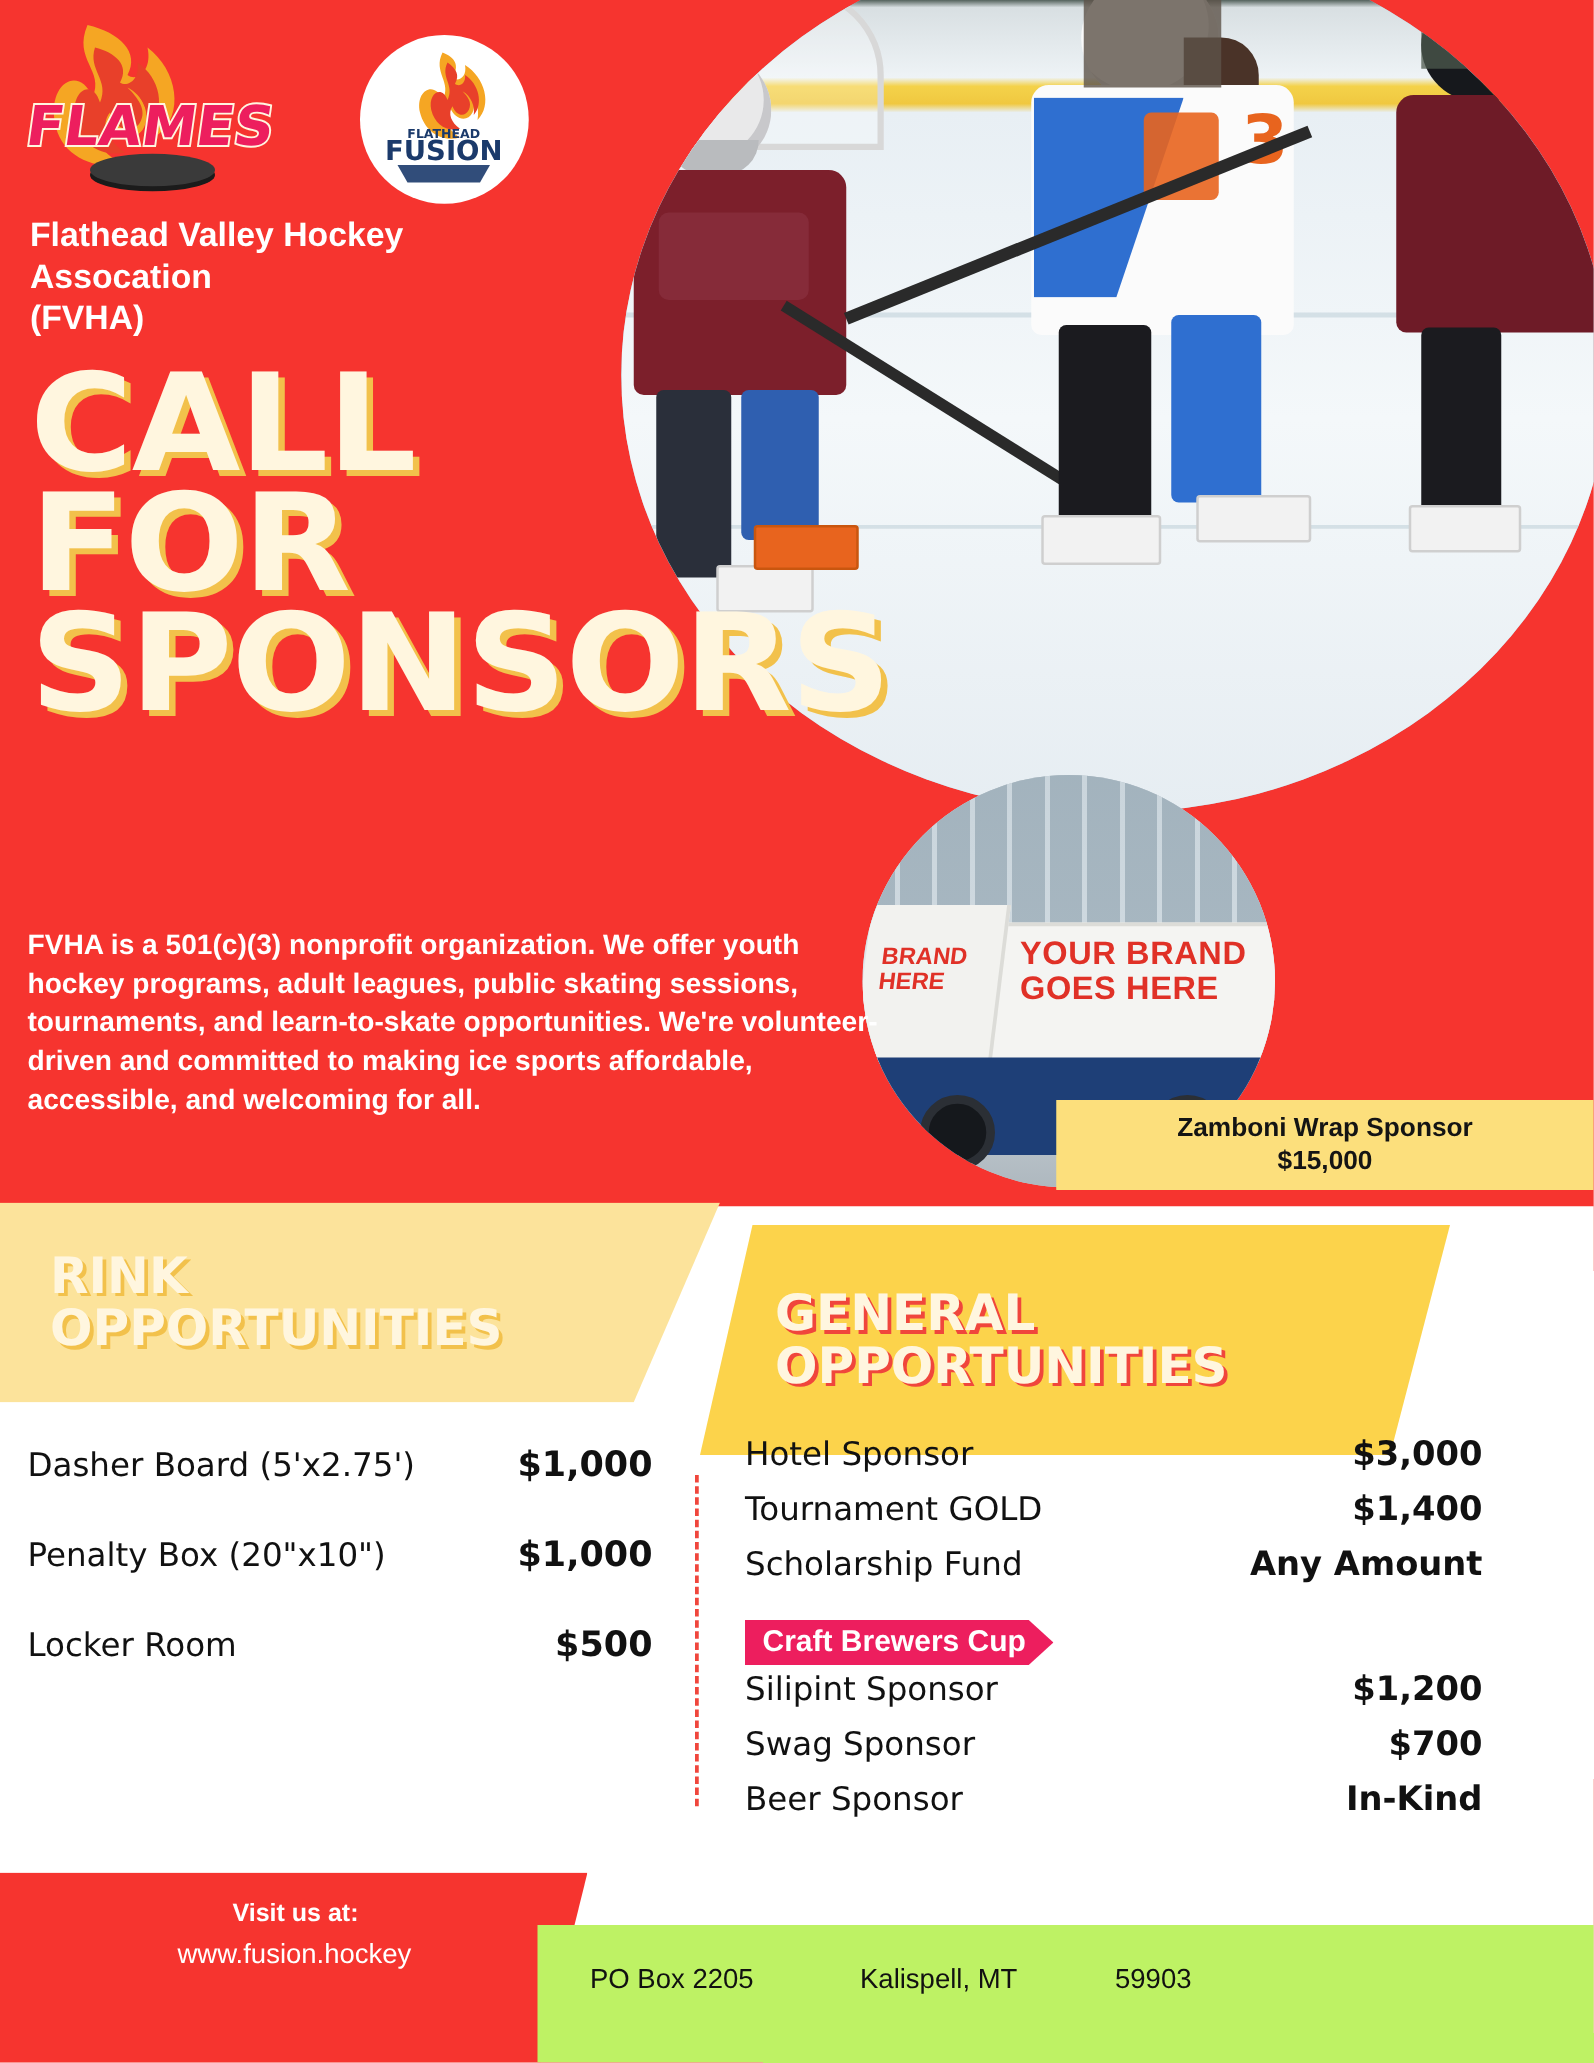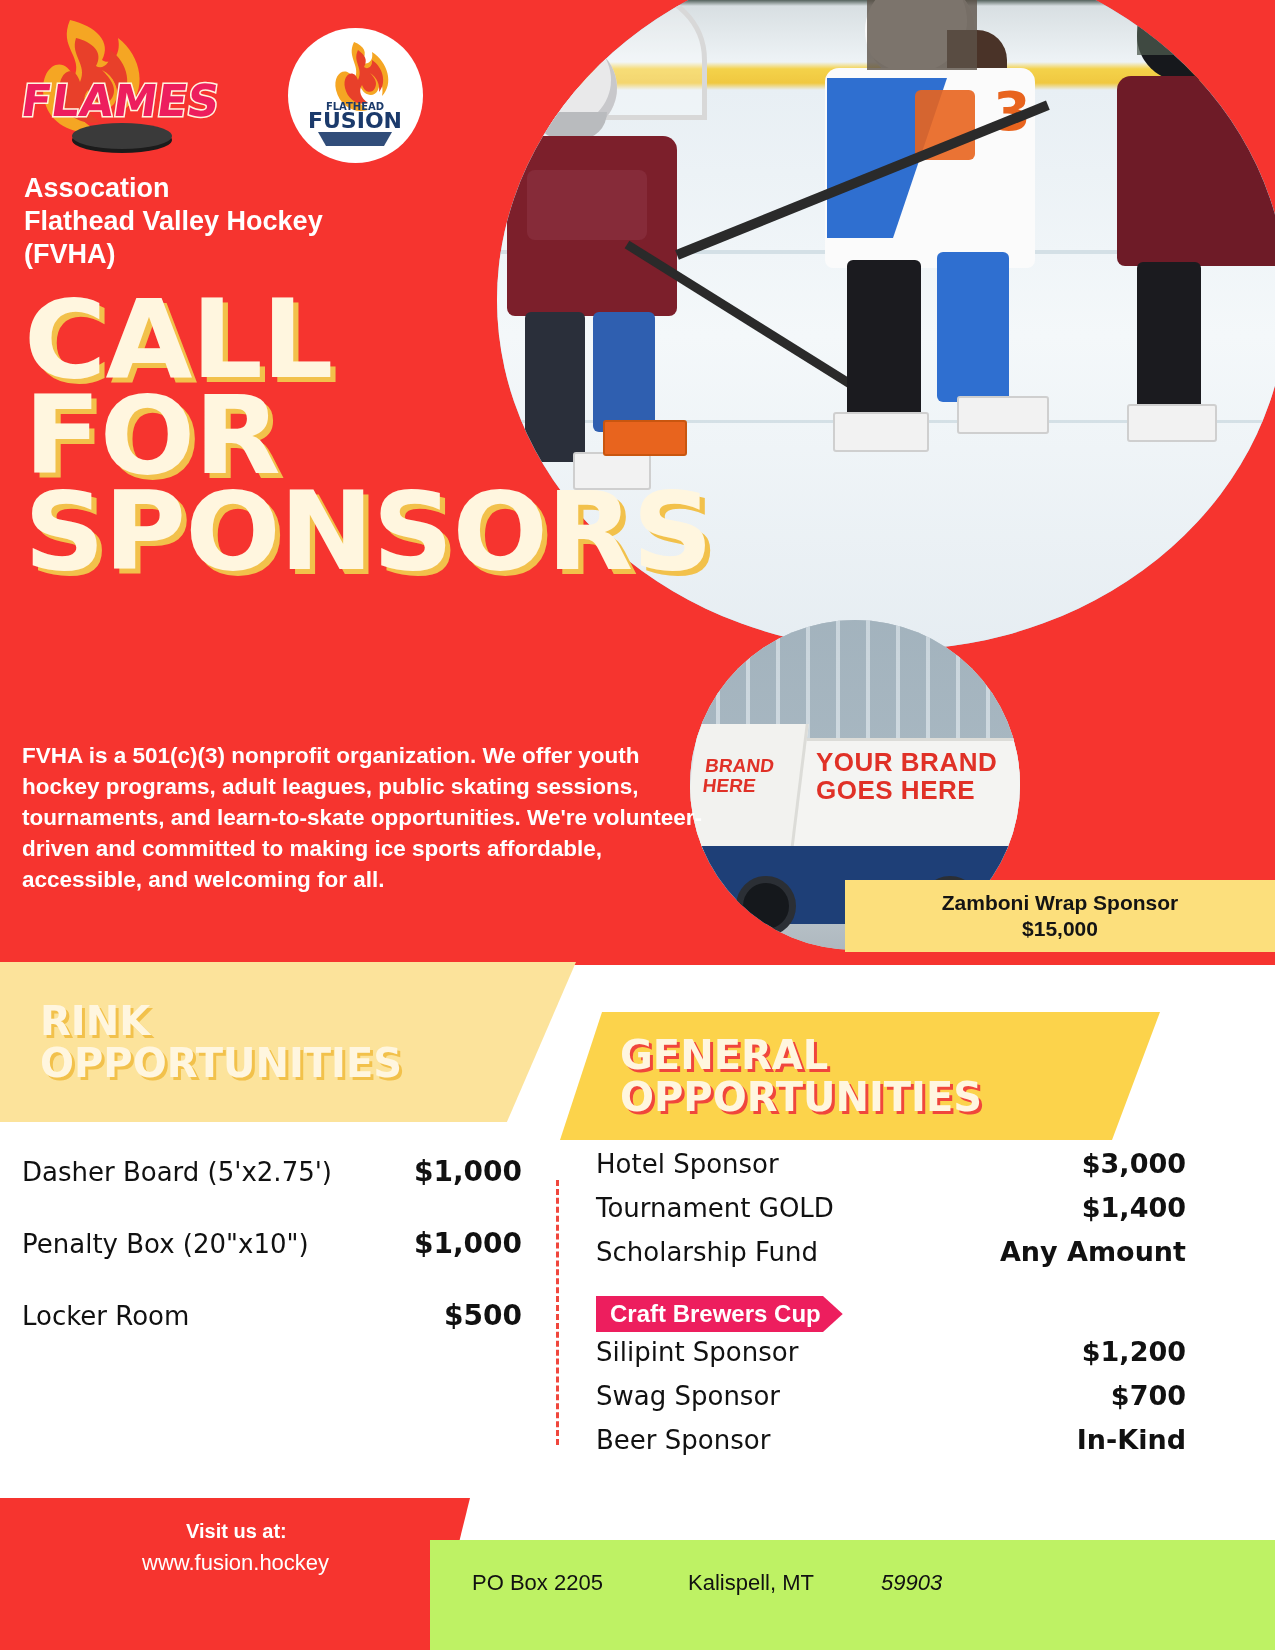--- a/index.html
+++ b/index.html
@@ -148,24 +148,24 @@
     display:flex; align-items:center;
   }
   #rink-banner .banner-text {
     padding-left:40px;
     font-family:"DejaVu Sans", sans-serif;
     font-weight:bold; font-size:40px; line-height:42px;
     color:#FFF6DF; text-shadow: 3px 3px 0 #F2C14B;
     letter-spacing:0px;
   }
   #general-banner {
-    position:absolute; left:560px; top:980px; width:600px; height:128px;
+    position:absolute; left:560px; top:980px; width:600px; height:184px;
     background:#FCD34B;
     clip-path: polygon(7% 0, 100% 0, 92% 100%, 0 100%);
-    display:flex; align-items:center;margin-top:32px;
+    display:flex; align-items:center;
   }
   #general-banner .banner-text {
     padding-left:60px;
     font-family:"DejaVu Sans", sans-serif;
     font-weight:bold; font-size:40px; line-height:42px;
     color:#FFF6DF; text-shadow: 3px 3px 0 #F0463C;
   }
   .banner-text .ln { display:block; white-space:nowrap; }
 
   
@@ -231,21 +231,21 @@
   #footer-yellow {
     position:absolute; left:430px; top:1540px; width:845px; height:110px;
     background:#bef264;
   }
   #footer-yellow .addr {
     position:absolute; top:30px;
     color:#111; font-size:22px;
   }
   #addr-box { left:42px; }
   #addr-city { left:258px; }
-  #addr-zip { left:451px;font-style:italic; }
+  #addr-zip { left:462px; }
 </style>
 </head>
 <body>
 
 <div id="top-panel">
 
   <div id="hockey-photo">
     <div class="ice-bg"></div>
     <div class="rink-line" style="left:0;top:300px;width:100%;height:4px;"></div>
     <div class="rink-line" style="left:0;top:470px;width:100%;height:3px;"></div>
@@ -316,22 +316,22 @@
       <circle cx="67" cy="67" r="66" fill="#ffffff"></circle>
       <path d="M66 14 C58 30 74 38 66 52 C60 36 44 44 48 62 C52 78 66 86 80 82 C70 76 66 66 72 58 C76 68 86 70 90 62 C94 54 88 46 82 40 C92 46 96 58 94 68 C106 56 100 34 84 24 C86 34 78 38 74 34 C80 24 76 18 66 14 Z" fill="#F5A623"></path>
       <path d="M70 22 C64 34 76 40 70 52 C66 40 54 46 57 60 C60 72 70 78 80 75 C73 70 70 63 74 57 C77 65 84 66 87 60 C90 54 86 49 82 45 C89 49 92 57 91 64 C99 55 95 39 84 32 C85 39 79 42 76 39 C80 32 77 27 70 22 Z" fill="#E8402A"></path>
       <text x="67" y="82" text-anchor="middle" font-family="DejaVu Sans, sans-serif" font-size="10" font-weight="bold" fill="#1b3a6b">FLATHEAD</text>
       <text x="67" y="100" text-anchor="middle" font-family="DejaVu Sans, sans-serif" font-size="22" font-weight="bold" fill="#1b3a6b">FUSION</text>
       <path d="M30 104 L104 104 L96 118 L38 118 Z" fill="#1b3a6b" opacity="0.9"></path>
     </svg>
   </div>
 
   <div id="org-name">
+    <div>Flathead Valley Hockey</div>
     <div>Assocation</div>
-    <div>Flathead Valley Hockey</div>
     <div>(FVHA)</div>
   </div>
 
   <div id="headline">
     <span class="ln">CALL</span>
     <span class="ln">FOR</span>
     <span class="ln">SPONSORS</span>
   </div>
 
   <div id="blurb">FVHA is a 501(c)(3) nonprofit organization. We offer youth hockey programs, adult leagues, public skating sessions, tournaments, and learn-to-skate opportunities. We're volunteer-driven and committed to making ice sports affordable, accessible, and welcoming for all.</div>

